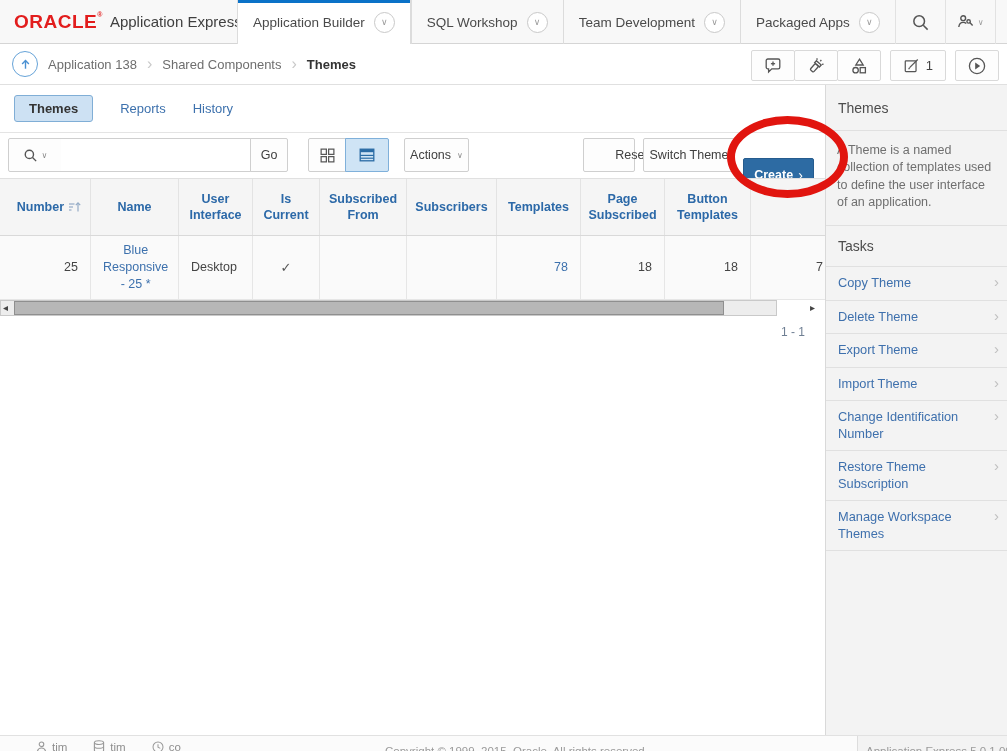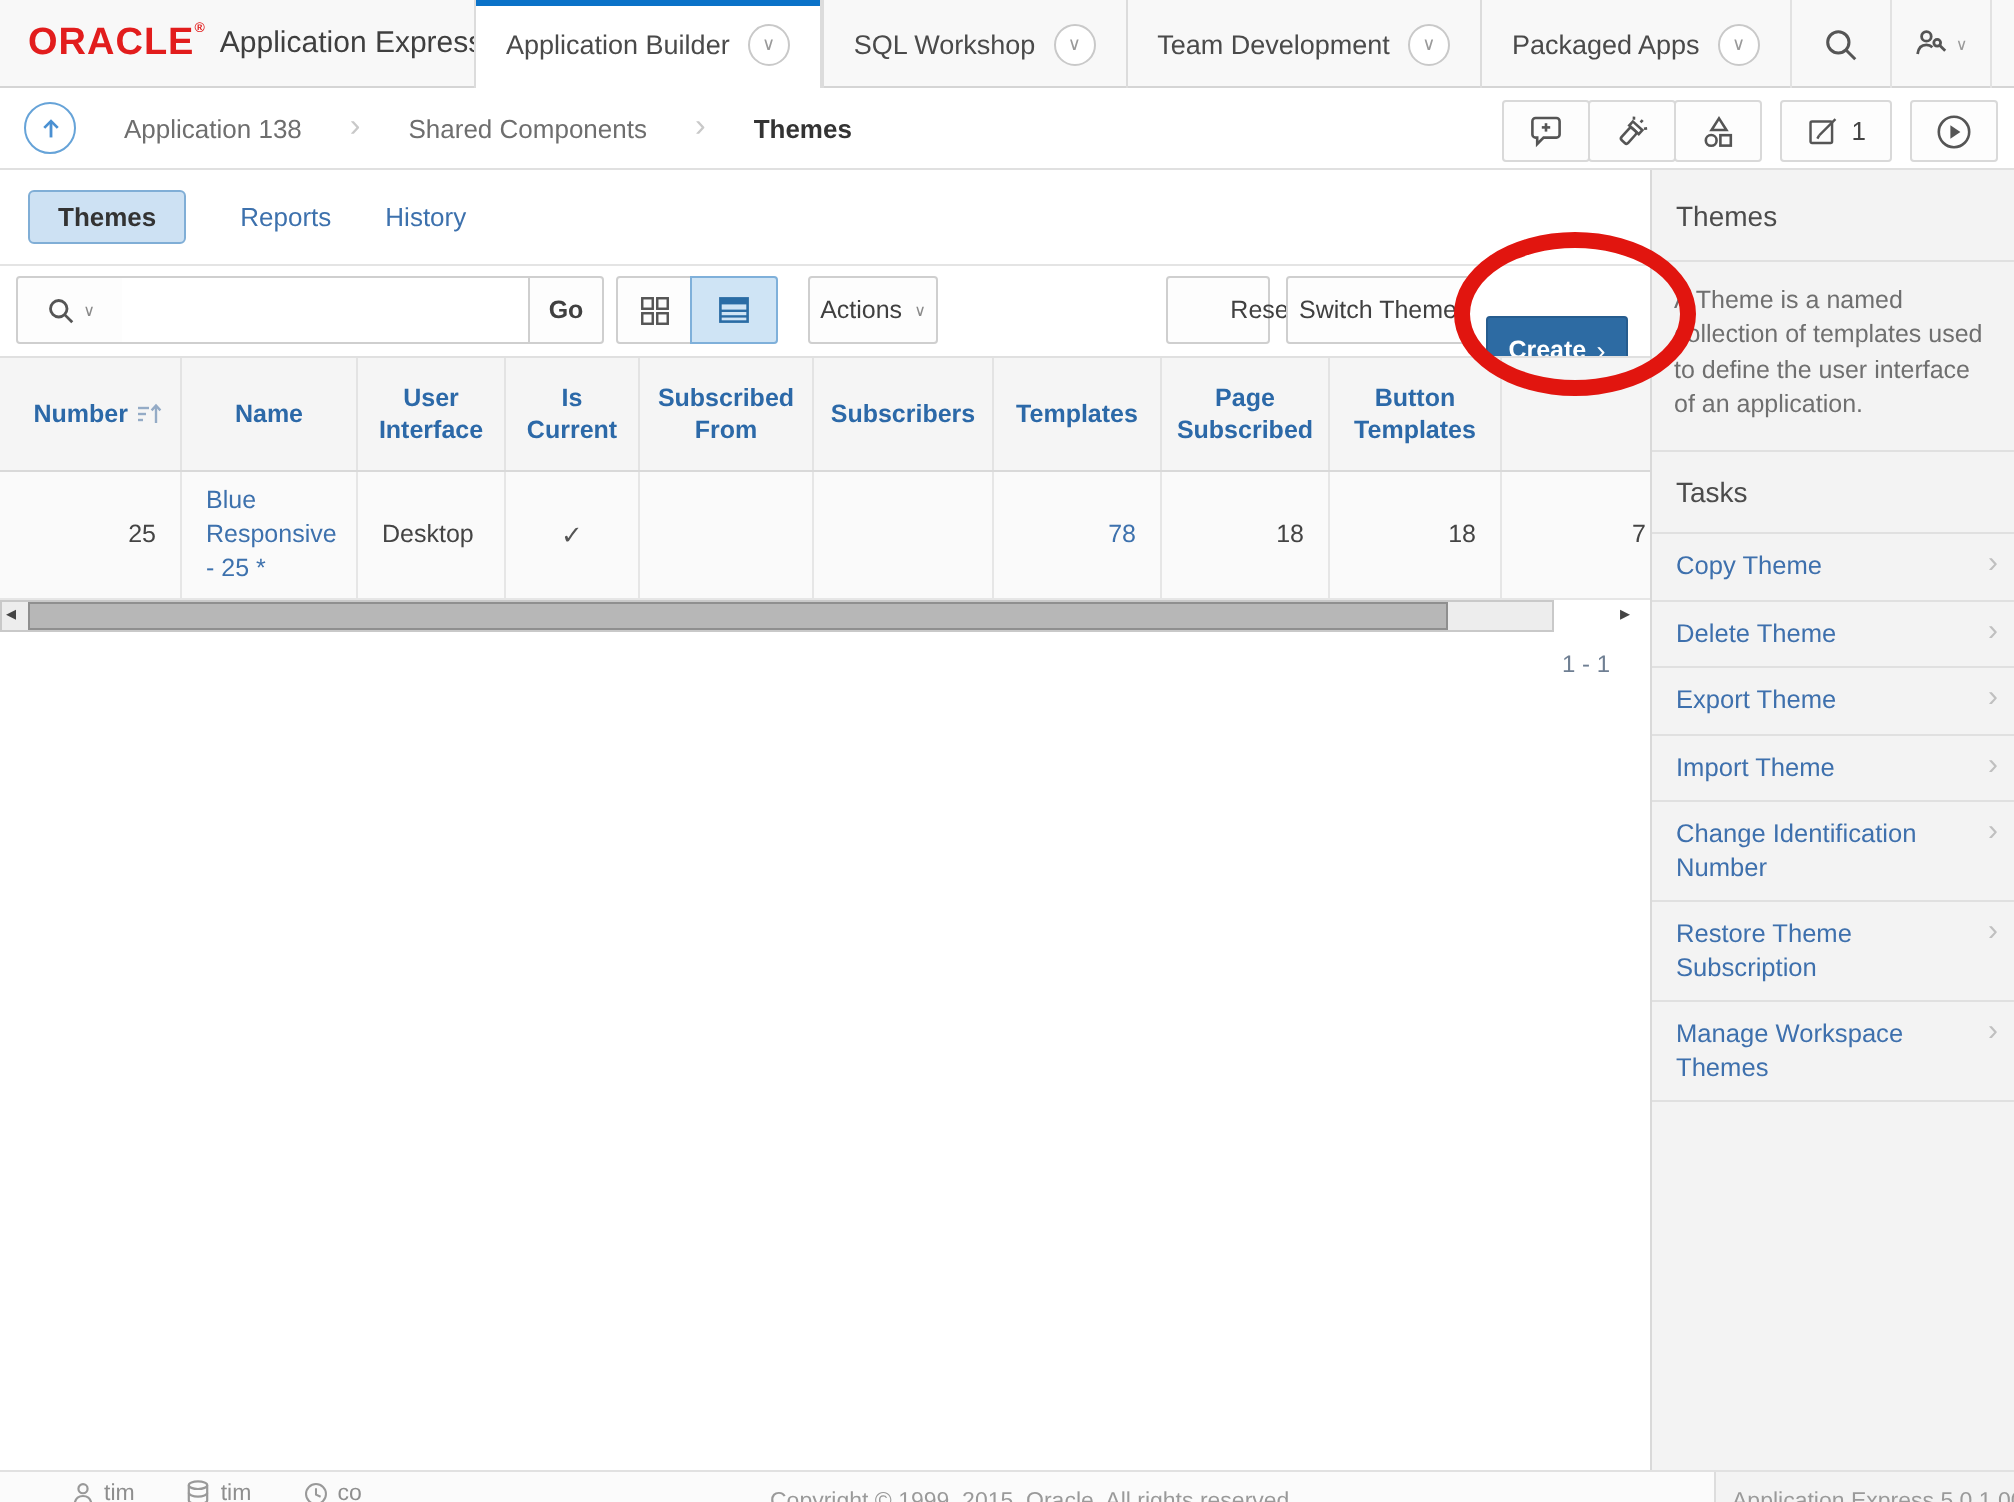--- a/index.html
+++ b/index.html
@@ -21,21 +21,21 @@
   .circ{width:21px;height:21px;border:1px solid #c9c9c9;border-radius:50%;color:#9a9a9a;
         display:flex;align-items:center;justify-content:center;font-size:9px;background:#fff;flex:0 0 auto;}
   .top-icons{margin-left:auto;display:flex;height:44px;}
   .icon-cell{width:50px;border-left:1px solid #e2e2e2;display:flex;align-items:center;justify-content:center;
              gap:3px;color:#555;cursor:pointer;}
   .tiny-chev{font-size:8px;color:#9a9a9a;}
 
   
   .crumbbar{position:absolute;left:0;top:44px;width:1007px;height:41px;background:#fff;
             border-bottom:1px solid #e0e0e0;}
-  .crumbs{position:absolute;left:12px;top:0;height:40px;display:flex;align-items:center;gap:24px;}
+  .crumbs{position:absolute;left:12px;top:0;height:40px;display:flex;align-items:center;gap:10px;}
   .upcirc{width:26px;height:26px;border:1.5px solid #66a3d8;border-radius:50%;display:flex;
           align-items:center;justify-content:center;color:#4a90d2;cursor:pointer;}
   .crumb{color:#6e6e6e;font-size:13px;cursor:pointer;}
   .crumb.current{color:#333;font-weight:bold;cursor:default;}
   .crumb-sep{color:#c9c9c9;font-size:16px;}
   .crumb-actions{position:absolute;right:8px;top:6px;display:flex;}
   .cbtn{height:31px;border:1px solid #d9d9d9;background:#fdfdfd;border-radius:2px;display:flex;
         align-items:center;justify-content:center;color:#555;cursor:pointer;padding:0 12px;gap:6px;}
   .cbtn + .cbtn{margin-left:-1px;}
   .cbtn.gap{margin-left:9px;}
@@ -48,42 +48,42 @@
   .chip{background:#cde1f3;border:1px solid #80aed6;border-radius:3px;padding:5px 14px;
         font-weight:bold;color:#333;font-size:13px;cursor:pointer;}
   .ptab-link{color:#3d71ad;font-size:13px;margin-left:27px;cursor:pointer;}
 
   .toolbar{position:absolute;left:0;top:48px;width:825px;height:45px;}
   .tbtn{position:absolute;top:5px;height:34px;border:1px solid #cfcfcf;background:#fdfdfd;border-radius:2px;
         display:flex;align-items:center;justify-content:center;font-size:12.5px;color:#404040;cursor:pointer;gap:6px;}
   .search-drop{left:8px;width:54px;border-radius:2px 0 0 2px;color:#555;gap:4px;}
   .ir-input{position:absolute;left:61px;top:5px;width:204px;height:34px;border:1px solid #cfcfcf;
             border-left:none;border-right:none;padding:0 8px;font-size:13px;color:#333;outline:none;border-radius:0;}
-  .go{left:264px;width:38px;font-weight:bold;border-radius:0 2px 2px 0;}
+  .go{left:250px;width:38px;font-weight:normal;border-radius:0 2px 2px 0;}
   .vgrid{left:308px;width:39px;color:#555;border-radius:2px 0 0 2px;}
   .vreport{left:346px;width:44px;margin-left:-1px;background:#cfe4f5;border-color:#7fb0da;color:#2a6ca5;
            border-radius:0 2px 2px 0;}
   .actions{left:404px;width:65px;}
   .reset{left:583px;width:52px;padding-left:45px;}
   .switch{left:643px;width:92px;}
   .create{left:743px;width:71px;background:#2d6ba3;border-color:#265c8e;color:#fff;font-weight:bold;gap:5px;margin-top:20px;}
   .create .chev{font-size:14px;font-weight:normal;margin-top:-1px;}
   .drop-chev{font-size:8px;color:#8a8a8a;}
 
   
   .grid{position:absolute;left:0;top:93px;width:825px;overflow:hidden;}
   .gr{display:grid;grid-template-columns:91px 88px 74px 67px 87px 90px 84px 84px 86px 85px;width:836px;}
   .ghead{border-top:1px solid #e0e0e0;border-bottom:1px solid #d9d9d9;background:#f5f5f5;height:58px;}
   .th{display:flex;align-items:center;justify-content:center;text-align:center;color:#2c69a8;font-weight:bold;
       font-size:12.5px;line-height:1.3;border-right:1px solid #e3e3e3;padding:0 6px;cursor:pointer;}
   .th.num{justify-content:flex-end;padding-right:8px;gap:4px;}
   .sorticon{color:#94abc6;flex:0 0 auto;display:flex;}
   .gbody{height:64px;background:#fafafa;border-bottom:1px solid #e6e6e6;}
   .td{display:flex;align-items:center;border-right:1px solid #e6e6e6;font-size:12.5px;color:#444;
-      padding:0 12px;line-height:1.35;}
+      padding:0 12px;line-height:1.35;text-align:center;}
   .td.r{justify-content:flex-end;}
   .td.c{justify-content:center;padding:0;}
   .td a, .linkish{color:#3d71ad;cursor:pointer;text-decoration:none;}
   .check{color:#555;font-size:13px;}
 
   
   .hscroll{position:absolute;left:0;top:215px;width:825px;height:18px;}
   .track{position:absolute;left:0;top:0;width:777px;height:16px;background:#ededed;border:1px solid #c9c9c9;}
   .thumb{position:absolute;left:14px;top:1px;width:710px;height:14px;background:#b7b7b7;border:1px solid #8f8f8f;cursor:pointer;}
   .sarrow{position:absolute;top:2px;font-size:10px;color:#444;cursor:pointer;line-height:12px;}

